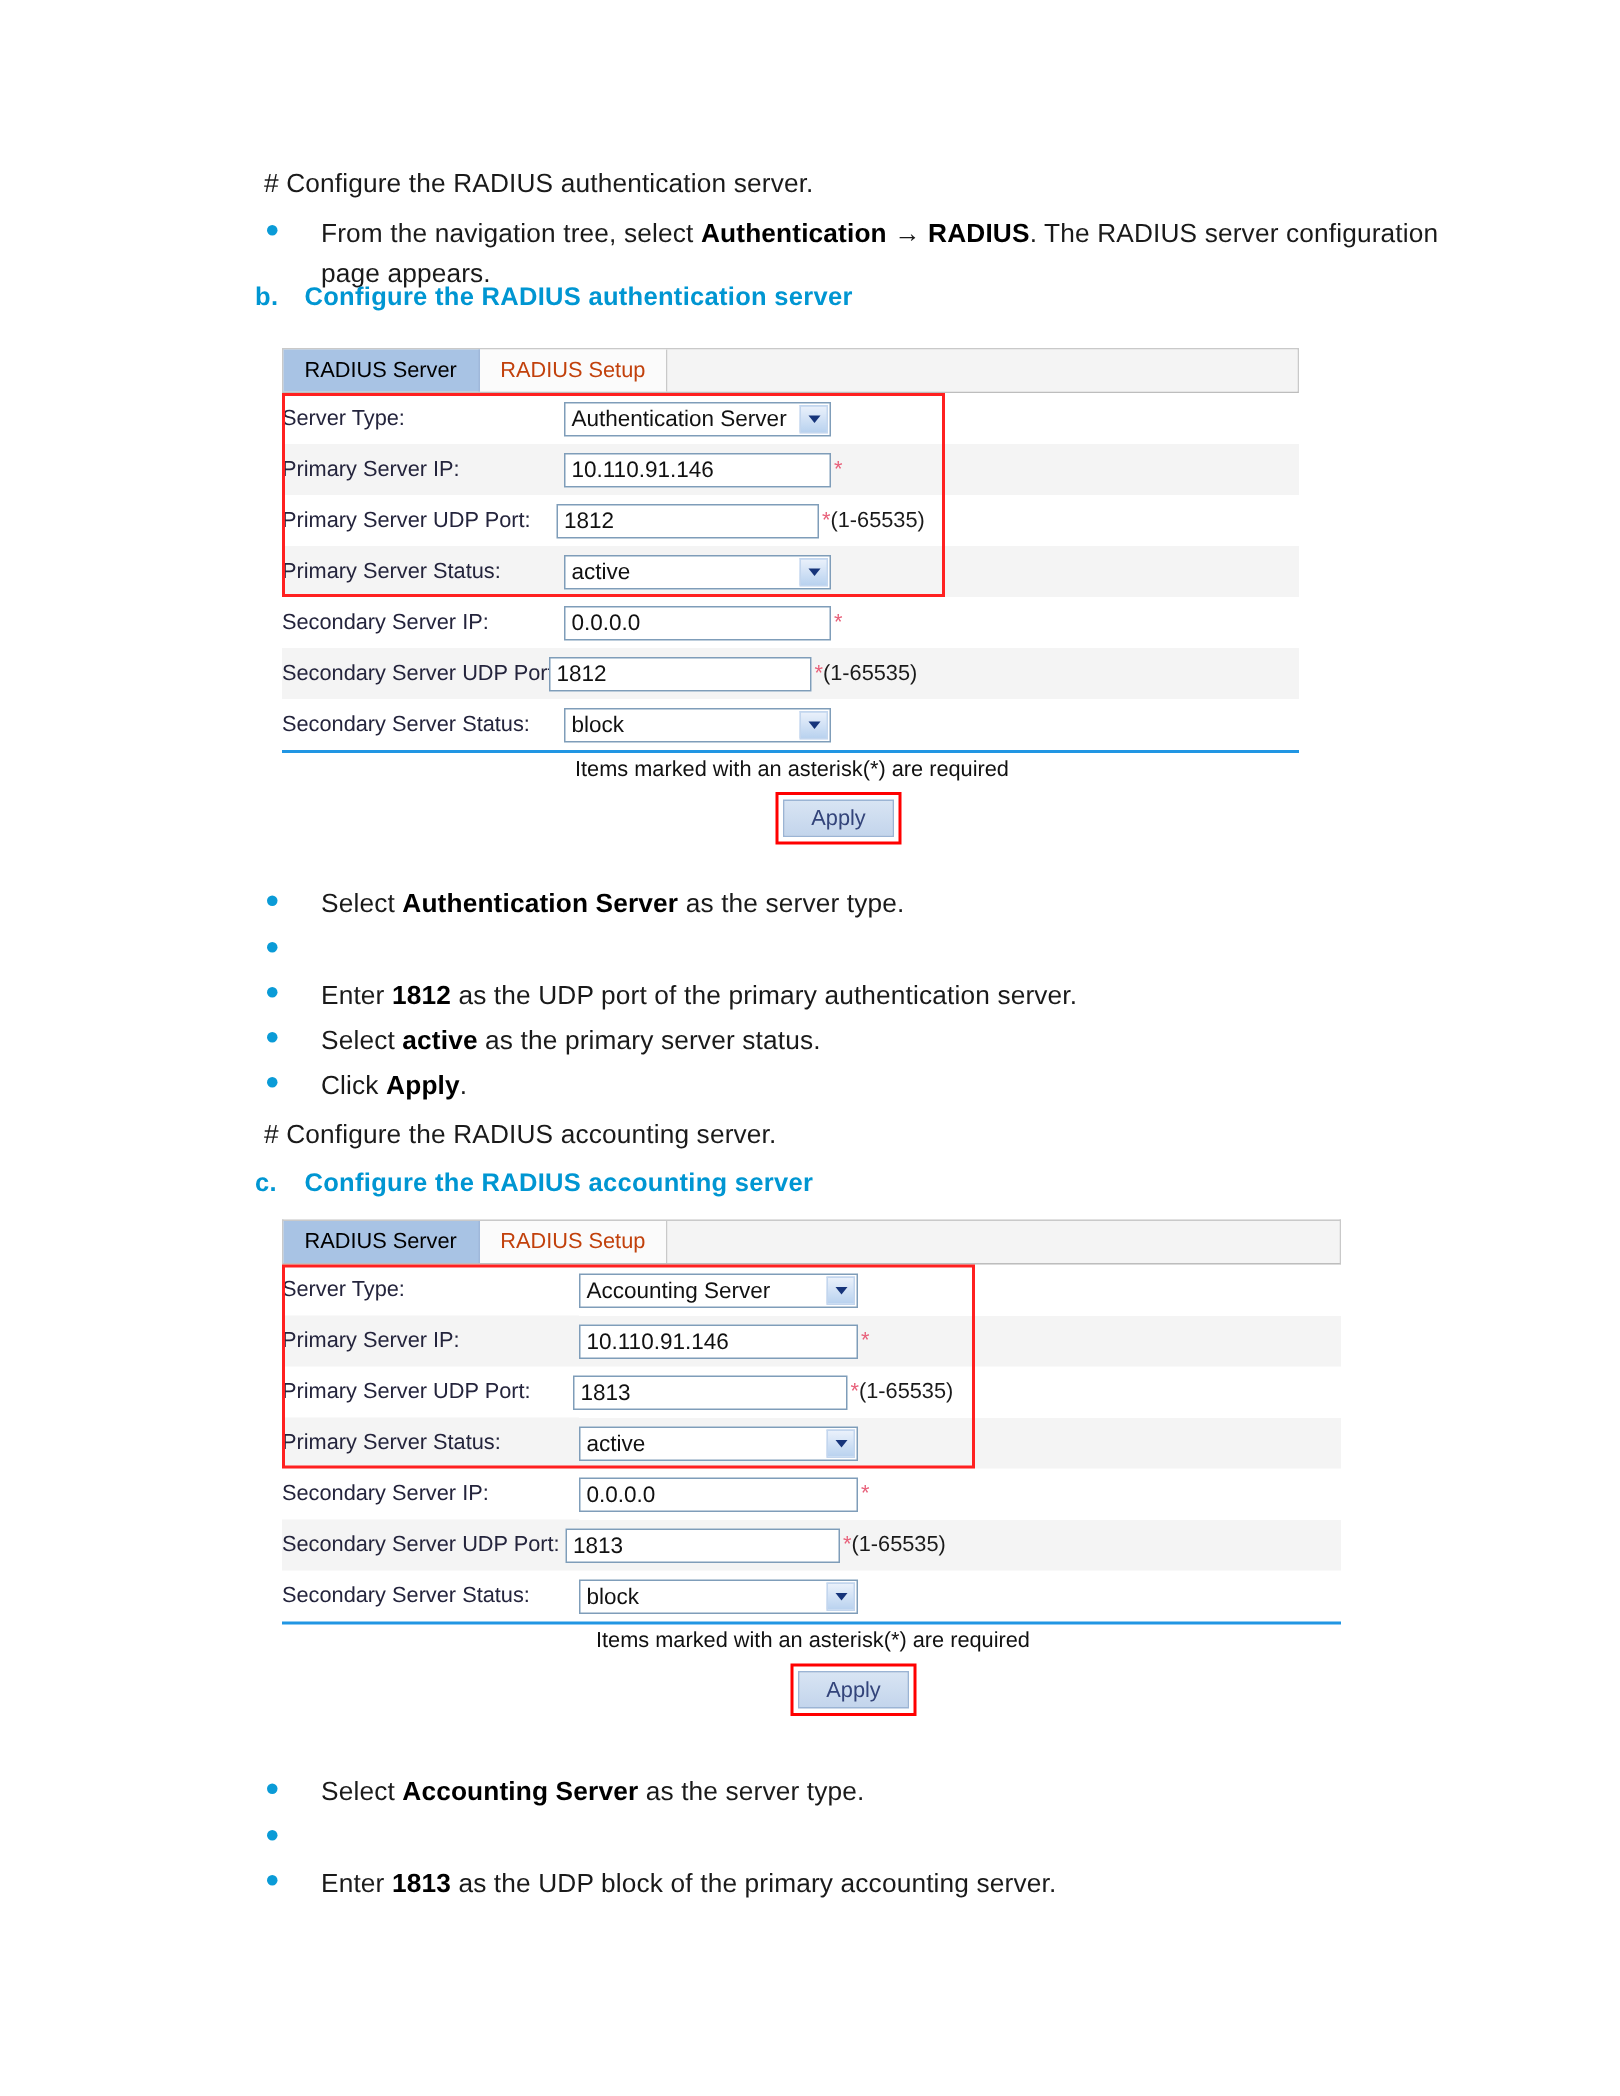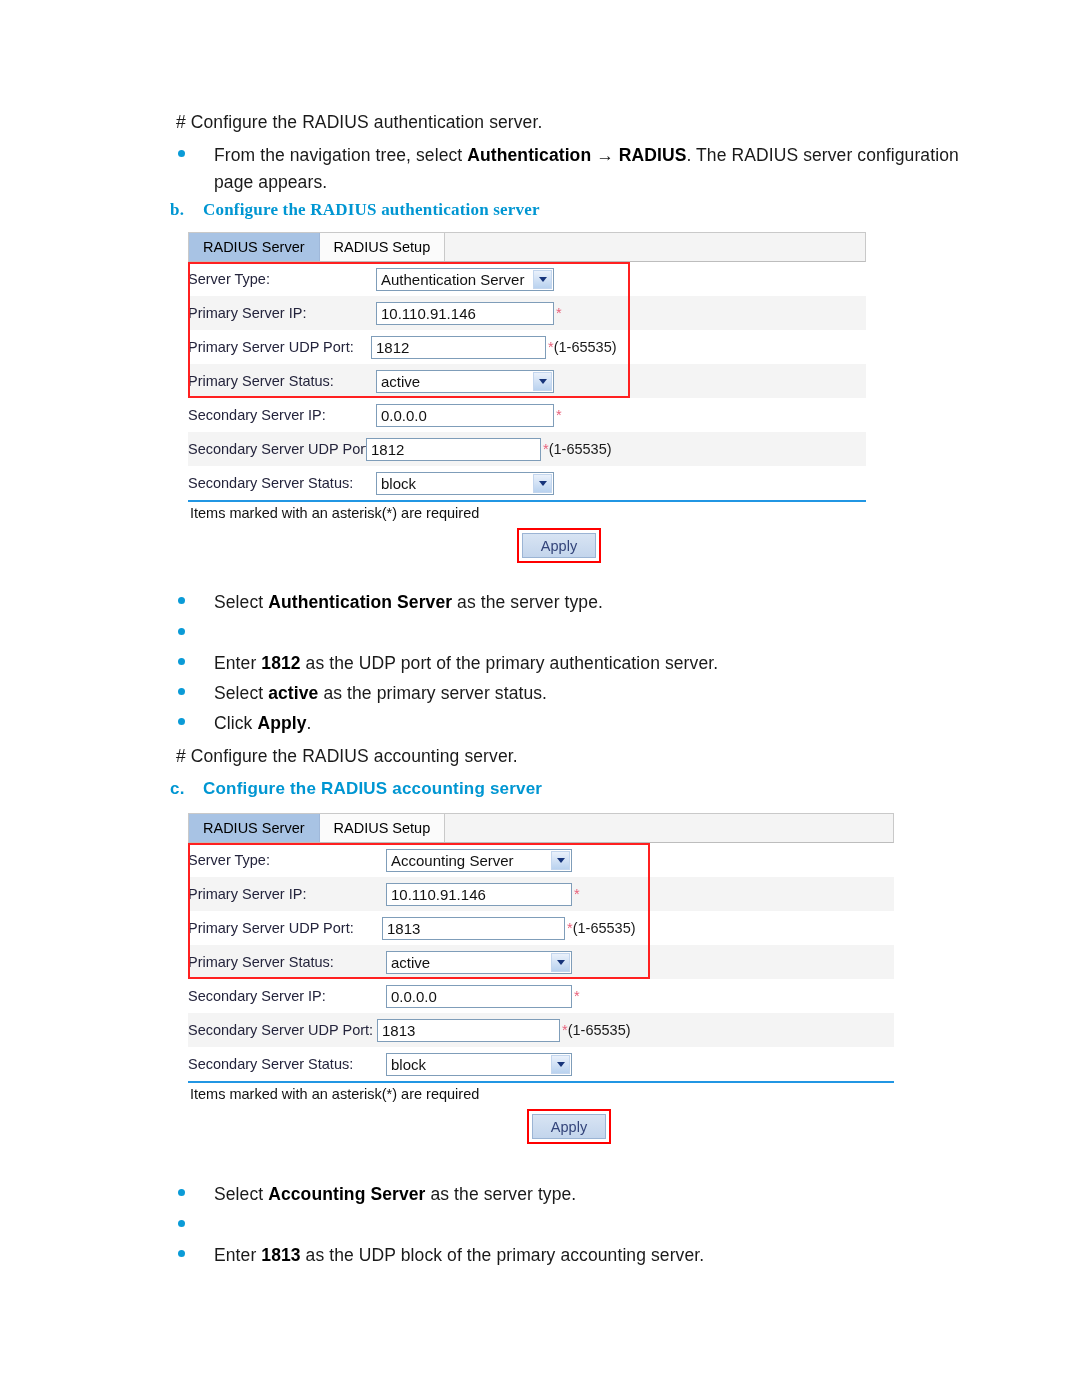--- a/index.html
+++ b/index.html
@@ -63,21 +63,21 @@
     background: #f4f4f4;
     border: 1px solid #c9c9c9;
     border-bottom: 1px solid #bdbdbd;
     display: flex;
     align-items: stretch;
   }
   .tab {
     display: flex; align-items: center; justify-content: center;
     font-size: 14.5px;
     padding: 0 14px;
-    color: #000000;
+    color: #c2410c;
     border-right: 1px solid #c9c9c9;
     background: #f4f4f4;
   }
   .tab.active {
     background: #a8c3e4;
     color: #000000;
     border-right: 1px solid #9fb8da;
   }
   .tab.plain { background: #fbfbfb; }
   .tab.filler { flex: 1; border-right: none; background: #f4f4f4; }
@@ -145,20 +145,21 @@
     white-space: nowrap;
   }
   .hint .ast { color: #e8607a; }
   .ast-only { color: #e8607a; font-size: 14.5px; margin-left: 2px; vertical-align: middle; }
 
   .sep-line { height: 2px; background: #2196e3; width: 100%; }
   .req-note {
     font-size: 14.5px;
     color: #111;
     padding: 3px 0 0 2px;
+    text-align: center;
   }
 
   .apply-wrap {
     position: absolute;
     border: 2px solid #ff0000;
     padding: 3px;
     background: #ffffff;
   }
   .apply-btn {
     width: 74px; height: 25px;
@@ -182,21 +183,21 @@
 
   <div class="para" style="left:176px; top:110px;"># Configure the RADIUS authentication server.</div>
 
   <div class="bullet-row" style="left:178px; top:142px; width:820px;">
     <div class="bullet-dot"></div>
     <div class="bullet-text">
       <span>From the navigation tree, select </span><b>Authentication</b><span> → </span><b>RADIUS</b><span>. The RADIUS server configuration page appears.</span>
     </div>
   </div>
 
-  <div class="step-head" style="left:170px; top:200px;font-family:Liberation Serif, serif;">
+  <div class="step-head" style="left:170px; top:188px;">
     <span class="lead">b.</span><span>Configure the RADIUS authentication server</span>
   </div>
 
   <div class="shot" style="left:188px; top:232px; width:678px;">
 
     <div class="tabstrip">
       <div class="tab active">RADIUS Server</div>
       <div class="tab plain">RADIUS Setup</div>
       <div class="tab filler"></div>
     </div>

